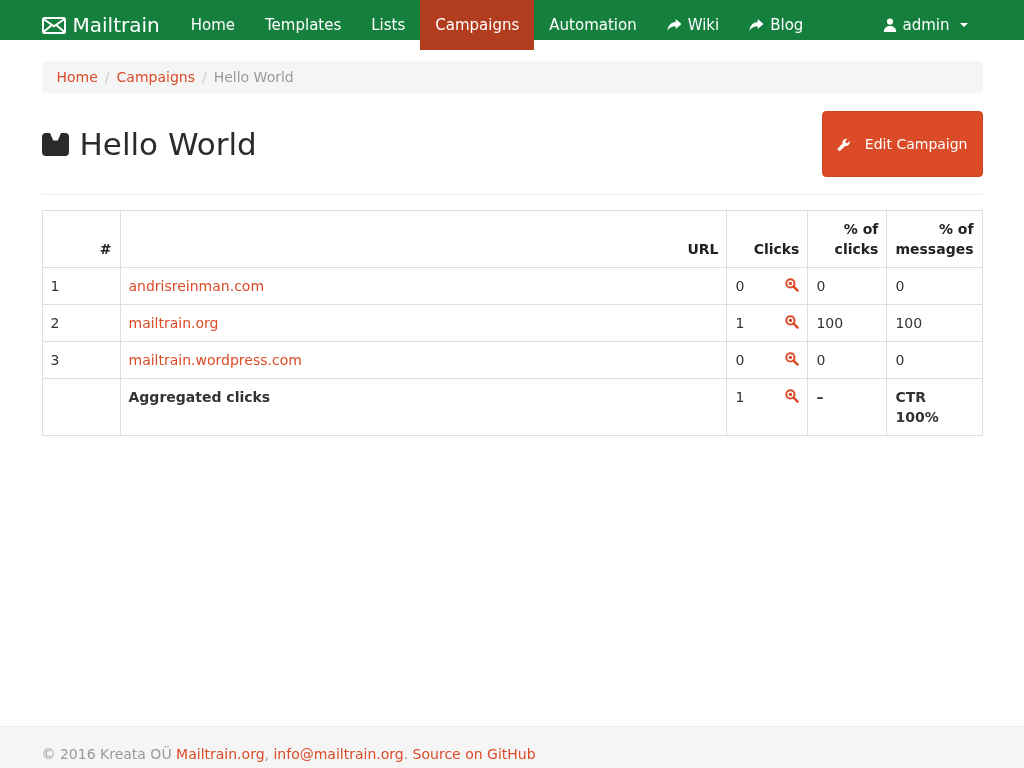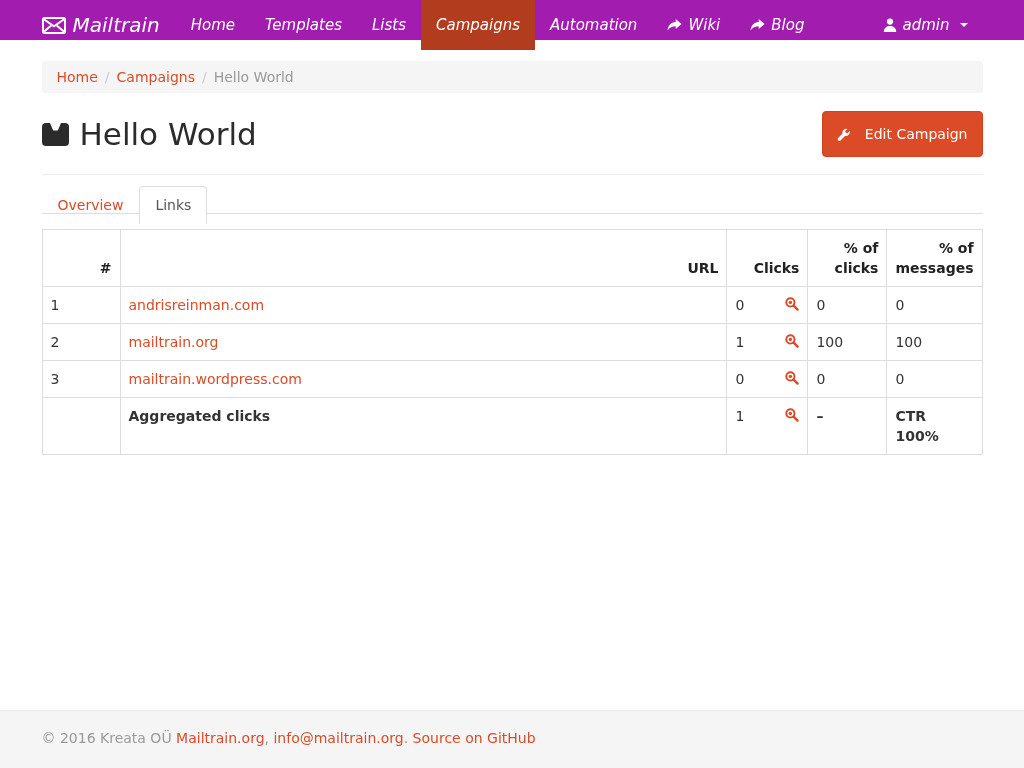--- a/index.html
+++ b/index.html
@@ -8,21 +8,21 @@
     font-family: "DejaVu Sans", "Liberation Sans", sans-serif;
     background: #fff;
     color: #333;
     position: relative;
     overflow: hidden;
     font-size: 14px;
   }
   .container { width: 941px; margin: 0 auto; }
 
   
-  .navbar { background: #a21caf; height: 40px; font-style: italic; }
+  .navbar { background: #15803d; height: 40px; }
   .navbar .container { display: flex; align-items: stretch; height: 50px; }
   .brand {
     display: flex; align-items: center; gap: 7px;
     color: #fff; font-size: 20px; font-weight: 500;
     text-decoration: none; padding-right: 16px; cursor: pointer;
   }
   .nav { display: flex; list-style: none; align-items: stretch; }
   .nav-item {
     display: flex; align-items: center; gap: 6px;
     padding: 0 15px; color: #fff; font-size: 15px; font-weight: 500;
@@ -49,21 +49,21 @@
   
   .page-header-row {
     margin-top: 18px; display: flex; align-items: center; justify-content: space-between;
   }
   .page-title {
     display: flex; align-items: center; gap: 11px;
     font-size: 31px; font-weight: 500; color: #2b2b2b;
   }
   .btn-primary {
     background: #DC4B27; color: #fff; border: 1px solid #cf4321;
-    border-radius: 4px; padding: 14px 14px; font-size: 14px; font-weight: 500;
+    border-radius: 4px; padding: 24px 14px; font-size: 14px; font-weight: 500;
     display: inline-flex; align-items: center; gap: 15px; cursor: pointer;
     font-family: inherit;
   }
   hr.divider { border: 0; border-top: 1px solid #eee; margin: 17px 0 0 0; }
 
   
   .tabs { display: flex; list-style: none; border-bottom: 1px solid #ddd; margin-top: 22px; }
   .tab {
     padding: 10px 15px; font-size: 14px; text-decoration: none;
     margin-bottom: -1px; border: 1px solid transparent;
@@ -86,21 +86,21 @@
   col.c-pct2 { width: 81px; }
   td.clicks-cell { position: relative; }
   td.clicks-cell .mag { float: right; cursor: pointer; line-height: 0; margin-top: 2px; }
   table.links a.url { color: #DC4B27; text-decoration: none; cursor: pointer; }
   tr.agg td { height: 57px; }
 
   .note { margin-top: 14px; color: #999; font-size: 14px; }
 
   
   footer {
-    position: absolute; left: 0; right: 0; bottom: 0; height: 58px;
+    position: absolute; left: 0; right: 0; bottom: 0; height: 42px;
     background: #f5f5f5; border-top: 1px solid #ededed;
   }
   footer .container { padding-top: 19px; font-size: 14px; color: #999; }
   footer a { color: #DC4B27; text-decoration: none; cursor: pointer; }
 
   .icon { display: inline-flex; line-height: 0; }
 </style>
 </head>
 <body>
 
@@ -193,24 +193,20 @@
         <svg width="13" height="13" viewBox="0 0 13 13">
           <path d="M12.6 3.1 A3.8 3.8 0 0 1 8 7.9 L3.5 12.4 A1.7 1.7 0 0 1 1.1 10 L5.6 5.5 A3.8 3.8 0 0 1 10.4 0.9 L8.2 3.1 L8.7 4.8 L10.4 5.3 Z" fill="#fff"></path>
         </svg>
       </span>
       <span>Edit Campaign</span>
     </button>
   </div>
 
   <hr class="divider">
 
-  <ul class="tabs">
-    <li><a class="tab tab-link">Overview</a></li>
-    <li><a class="tab active">Links</a></li>
-  </ul>
 
   <table class="links">
     <colgroup>
       <col class="c-num">
         <col>
         <col class="c-clicks">
         <col class="c-pct1">
         <col class="c-pct2">
     </colgroup>
     <thead>

